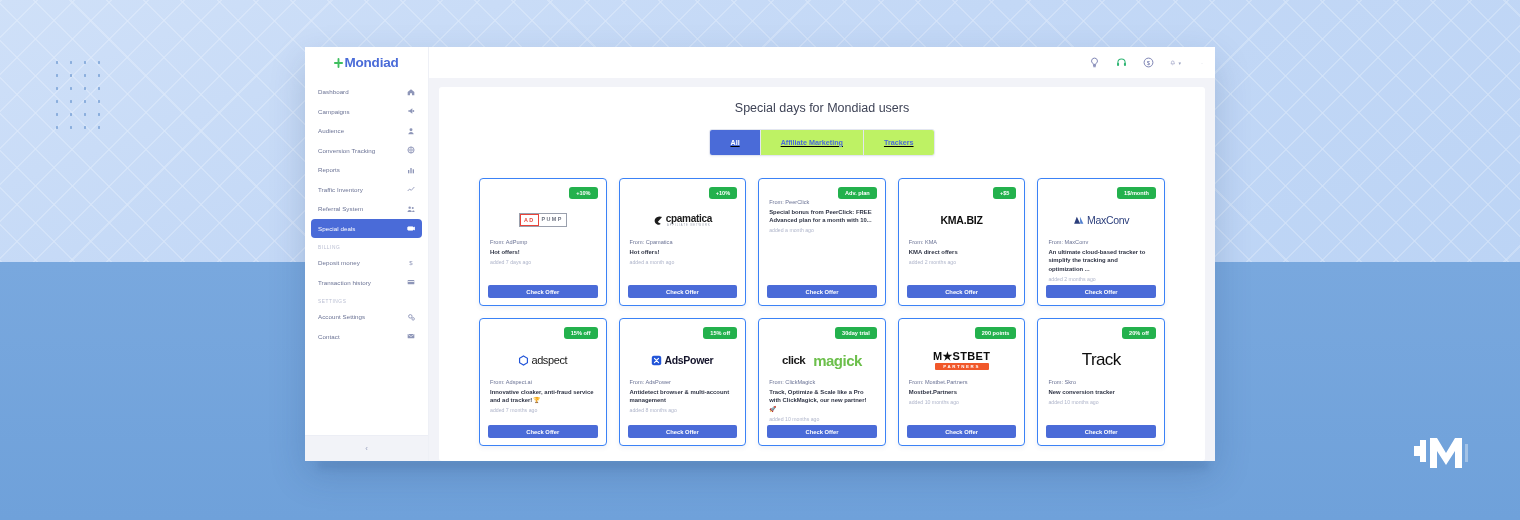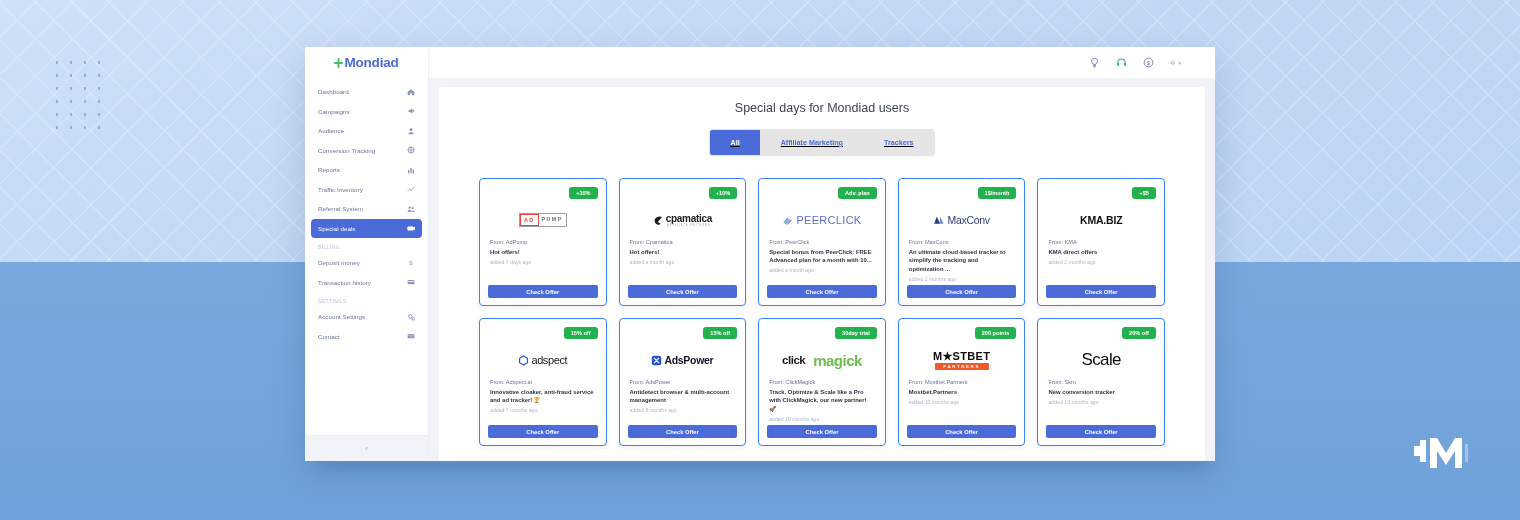--- a/index.html
+++ b/index.html
@@ -117,21 +117,21 @@
   .tabs {
     display: flex; justify-content: center; margin-bottom: 22px; text-decoration: underline;
   }
   .tabset {
     display: flex; border: 1px solid #e3e6f0; border-radius: 3px; overflow: hidden;
     box-shadow: 0 1px 2px rgba(40,60,110,.05);
   }
   .tab {
     font-size: 7.2px; font-weight: 700; color: #4a6bd8;
     padding: 0 20px; height: 25px; display: flex; align-items: center; justify-content: center;
-    background: #e5e5e5; border-right: 1px solid #e3e6f0; cursor: pointer; white-space: nowrap;
+    background: #bef264; border-right: 1px solid #e3e6f0; cursor: pointer; white-space: nowrap;
   }
   .tab:last-child { border-right: none; }
   .tab.active { background: #4a6bd8; color: #ffffff; }
 
   
   .grid {
     display: grid; grid-template-columns: repeat(5, 1fr); gap: 12px;
   }
   .card {
     background: #ffffff; border: 1px solid #3b82f6; border-radius: 4px;
@@ -407,33 +407,37 @@
           <div class="card-body">
             <div class="from">From: Cpamatica</div>
             <div class="desc">Hot offers!</div>
             <div class="added">added a month ago</div>
           </div>
           <button class="cta">Check Offer</button>
         </div>
 
         <div class="card">
           <span class="badge">Adv. plan</span>
-          <div class="logo-area">
-            <span class="lg">
-              <svg width="12" height="11" viewBox="0 0 14 14">
-                <path d="M2 9l5-5M4 11l5-5M6 12l5-5" stroke="#7a8ed8" stroke-width="1.5" stroke-linecap="round"></path>
-                <path d="M3 10l4-4" stroke="#4dc3a8" stroke-width="1.5" stroke-linecap="round"></path>
-              </svg>
-              <span class="lg-peer">PEERCLICK</span>
-            </span>
-          </div>
           <div class="card-body">
             <div class="from">From: PeerClick</div>
             <div class="desc">Special bonus from PeerClick: FREE Advanced plan for a month with 10...</div>
             <div class="added">added a month ago</div>
+          </div>
+          <button class="cta">Check Offer</button>
+        </div>
+
+        <div class="card">
+          <span class="badge">+$5</span>
+          <div class="logo-area">
+            <span class="lg-kma">KMA.BIZ</span>
+          </div>
+          <div class="card-body">
+            <div class="from">From: KMA</div>
+            <div class="desc">KMA direct offers</div>
+            <div class="added">added 2 months ago</div>
           </div>
           <button class="cta">Check Offer</button>
         </div>
 
         <div class="card">
           <span class="badge">1$/month</span>
           <div class="logo-area">
             <span class="lg">
               <svg width="12" height="11" viewBox="0 0 14 14">
                 <path d="M4.2 2.2L8.6 11H.8z" fill="#2c3f7c"></path>
@@ -444,33 +448,20 @@
           </div>
           <div class="card-body">
             <div class="from">From: MaxConv</div>
             <div class="desc">An ultimate cloud-based tracker to simplify the tracking and optimization ...</div>
             <div class="added">added 2 months ago</div>
           </div>
           <button class="cta">Check Offer</button>
         </div>
 
         <div class="card">
-          <span class="badge">+$5</span>
-          <div class="logo-area">
-            <span class="lg-kma">KMA.BIZ</span>
-          </div>
-          <div class="card-body">
-            <div class="from">From: KMA</div>
-            <div class="desc">KMA direct offers</div>
-            <div class="added">added 2 months ago</div>
-          </div>
-          <button class="cta">Check Offer</button>
-        </div>
-
-        <div class="card">
           <span class="badge">15% off</span>
           <div class="logo-area">
             <span class="lg">
               <svg width="11" height="11" viewBox="0 0 14 14">
                 <path d="M7 1.2l5 2.9v5.8L7 12.8 2 9.9V4.1z" fill="none" stroke="#2255d8" stroke-width="1.5"></path>
               </svg>
               <span class="lg-adspect">adspect</span>
             </span>
           </div>
           <div class="card-body">
@@ -528,21 +519,21 @@
             <div class="from">From: Mostbet.Partners</div>
             <div class="desc">Mostbet.Partners</div>
             <div class="added">added 10 months ago</div>
           </div>
           <button class="cta">Check Offer</button>
         </div>
 
         <div class="card">
           <span class="badge">20% off</span>
           <div class="logo-area">
-            <span class="lg-skro">Scale</span>
+            <span class="lg-skro">Track</span>
           </div>
           <div class="card-body">
             <div class="from">From: Skro</div>
             <div class="desc">New conversion tracker</div>
             <div class="added">added 10 months ago</div>
           </div>
           <button class="cta">Check Offer</button>
         </div>
 
       </div>

